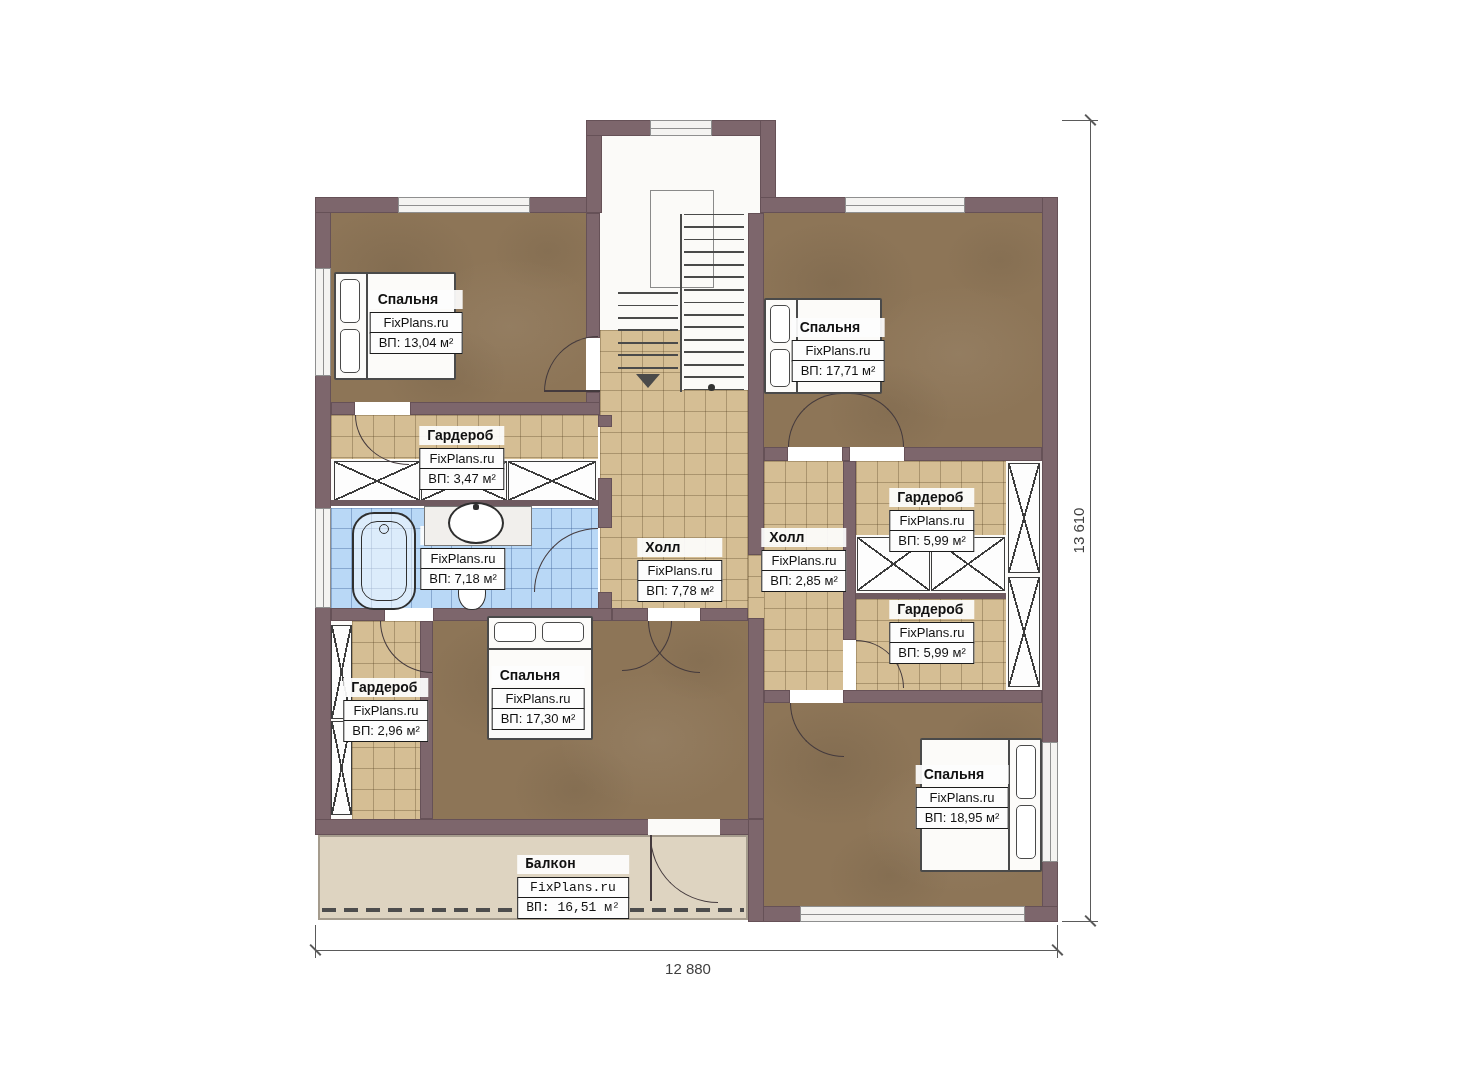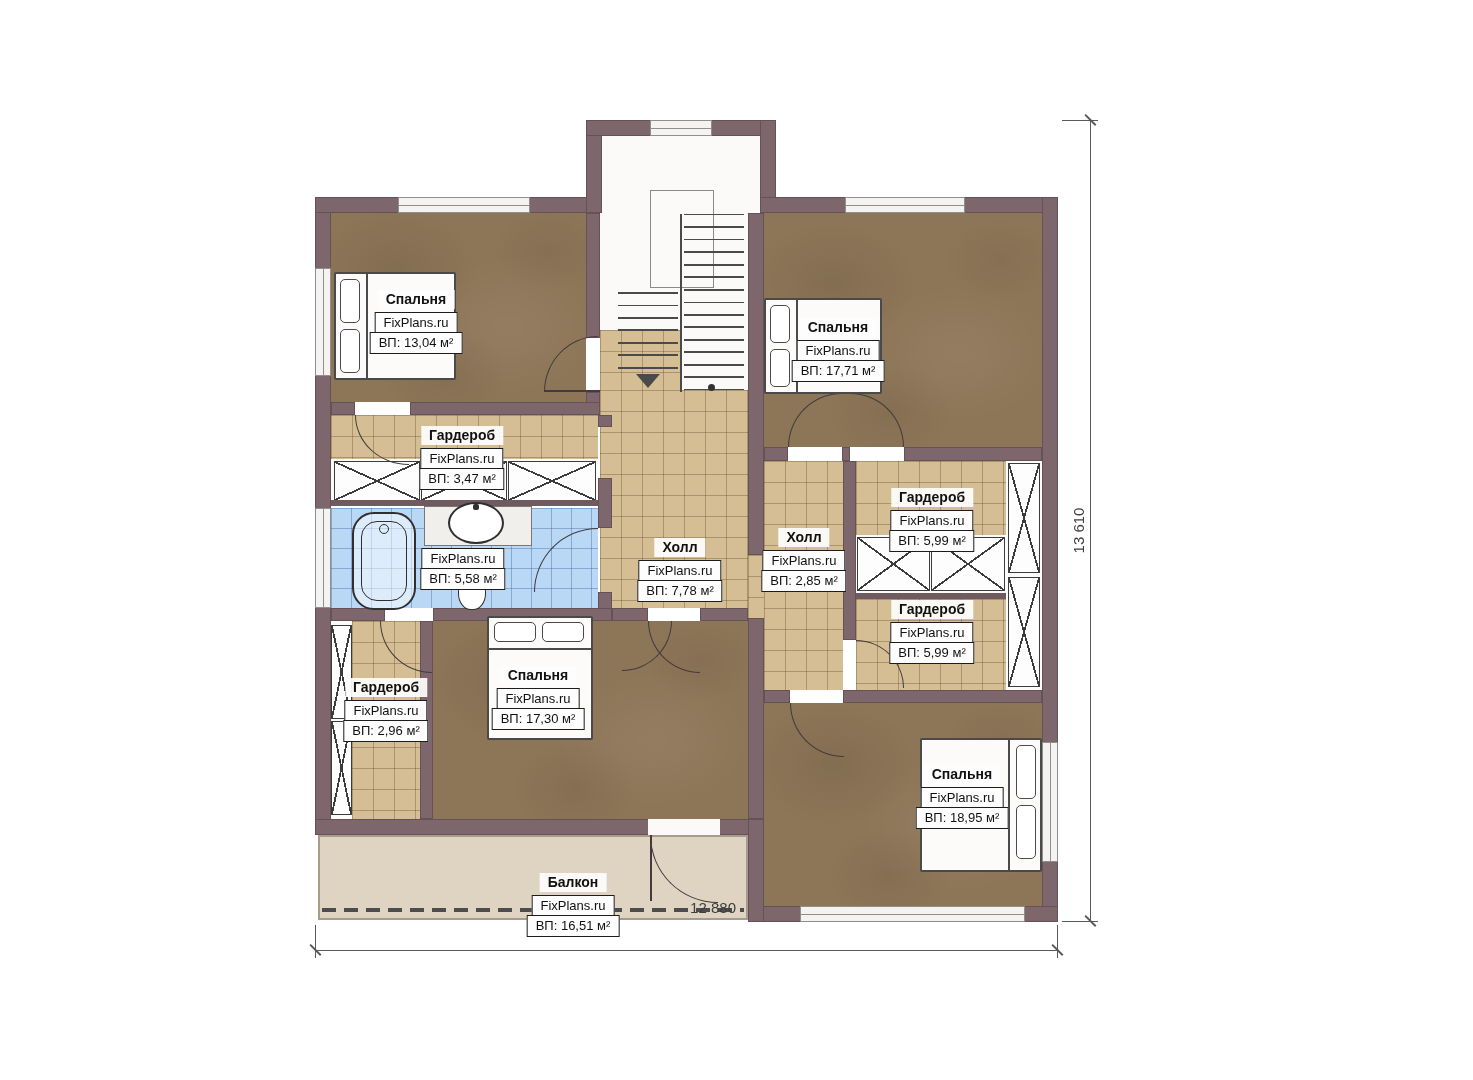--- a/index.html
+++ b/index.html
@@ -55,21 +55,21 @@
   .tap{position:absolute;z-index:5;width:6px;height:6px;background:#2f2f2f;border-radius:2px;}
   .toilet-tank{position:absolute;z-index:4;background:#fff;border:1.5px solid #2f2f2f;box-sizing:border-box;}
   .toilet-bowl{position:absolute;z-index:4;background:#fff;border:1.5px solid #2f2f2f;border-radius:50% 50% 46% 46%;box-sizing:border-box;}
   
   .treads{position:absolute;z-index:2;background-image:repeating-linear-gradient(to bottom,#4a4a4a 0 1.5px, transparent 1.5px 12.5px);}
   .stair-divider{position:absolute;z-index:2;background:#4a4a4a;}
   .stair-outline{position:absolute;z-index:2;border:1.2px solid #8a8a8a;box-sizing:border-box;}
   .stair-arrow{position:absolute;z-index:2;width:0;height:0;border-left:12px solid transparent;border-right:12px solid transparent;border-top:14px solid #4a4a4a;}
   .stair-dot{position:absolute;z-index:2;width:7px;height:7px;background:#333;border-radius:50%;}
   
-  .room-label{position:absolute;z-index:6;transform:translateX(-50%);display:flex;flex-direction:column;align-items:center;}
+  .room-label{position:absolute;z-index:6;transform:translateX(-50%);display:flex;flex-direction:column;}
   .room-label.under{z-index:4;}
   .rl-name{font-weight:700;font-size:14px;color:#111;background:rgba(253,253,253,.93);padding:1px 8px;white-space:nowrap;line-height:1.2;}
   .rl-box{background:#fdfdfd;border:1.8px solid #1c1c1c;font-size:13px;color:#111;padding:2px 8px;margin-top:3px;white-space:nowrap;text-align:center;line-height:1.25;}
   .rl-box + .rl-box{margin-top:-2px;}
   
   .dash-edge{position:absolute;z-index:2;height:4px;
     background-image:repeating-linear-gradient(to right,#4d4d4d 0 14px, transparent 14px 22px);}
   
   .dim-line-h{position:absolute;z-index:2;height:1px;background:#5a5a5a;}
   .dim-line-v{position:absolute;z-index:2;width:1px;background:#5a5a5a;}
@@ -222,21 +222,21 @@
     <div class="rl-box">ВП: 17,71 м²</div>
   </div>
   <div class="room-label" style="left:462px;top:426px;">
     <div class="rl-name">Гардероб</div>
     <div class="rl-box">FixPlans.ru</div>
     <div class="rl-box">ВП: 3,47 м²</div>
   </div>
   <div class="room-label under" style="left:463px;top:526px;">
     <div class="rl-name">С/у</div>
     <div class="rl-box">FixPlans.ru</div>
-    <div class="rl-box">ВП: 5,58 м²</div>
+    <div class="rl-box">ВП: 7,18 м²</div>
   </div>
   <div class="room-label" style="left:680px;top:538px;">
     <div class="rl-name">Холл</div>
     <div class="rl-box">FixPlans.ru</div>
     <div class="rl-box">ВП: 7,78 м²</div>
   </div>
   <div class="room-label" style="left:804px;top:528px;">
     <div class="rl-name">Холл</div>
     <div class="rl-box">FixPlans.ru</div>
     <div class="rl-box">ВП: 2,85 м²</div>
@@ -259,32 +259,32 @@
   <div class="room-label" style="left:538px;top:666px;">
     <div class="rl-name">Спальня</div>
     <div class="rl-box">FixPlans.ru</div>
     <div class="rl-box">ВП: 17,30 м²</div>
   </div>
   <div class="room-label" style="left:962px;top:765px;">
     <div class="rl-name">Спальня</div>
     <div class="rl-box">FixPlans.ru</div>
     <div class="rl-box">ВП: 18,95 м²</div>
   </div>
-  <div class="room-label" style="left:573px;top:873px;">
+  <div class="room-label" style="left:573px;top:855px;font-family:Liberation Mono, monospace;">
     <div class="rl-name">Балкон</div>
     <div class="rl-box">FixPlans.ru</div>
     <div class="rl-box">ВП: 16,51 м²</div>
   </div>
 
   <div class="dim-line-v" style="left:315px;top:925px;height:33px;"></div>
   <div class="dim-line-v" style="left:1057px;top:925px;height:33px;"></div>
   <div class="dim-line-h" style="left:315px;top:950px;width:743px;"></div>
   <div class="dim-tick" style="left:308px;top:949px;"></div>
   <div class="dim-tick" style="left:1050px;top:949px;"></div>
-  <div class="dim-text" style="left:640px;top:899px;width:96px;text-align:right;">12 880</div>
+  <div class="dim-text" style="left:640px;top:960px;width:96px;text-align:center;">12 880</div>
 
   <div class="dim-line-h" style="left:1062px;top:120px;width:36px;"></div>
   <div class="dim-line-h" style="left:1062px;top:921px;width:36px;"></div>
   <div class="dim-line-v" style="left:1090px;top:120px;height:802px;"></div>
   <div class="dim-tick" style="left:1083px;top:119px;"></div>
   <div class="dim-tick" style="left:1083px;top:920px;"></div>
   <div class="dim-text v" style="left:1046px;top:522px;width:64px;text-align:center;">13 610</div>
 
 </div>
 

